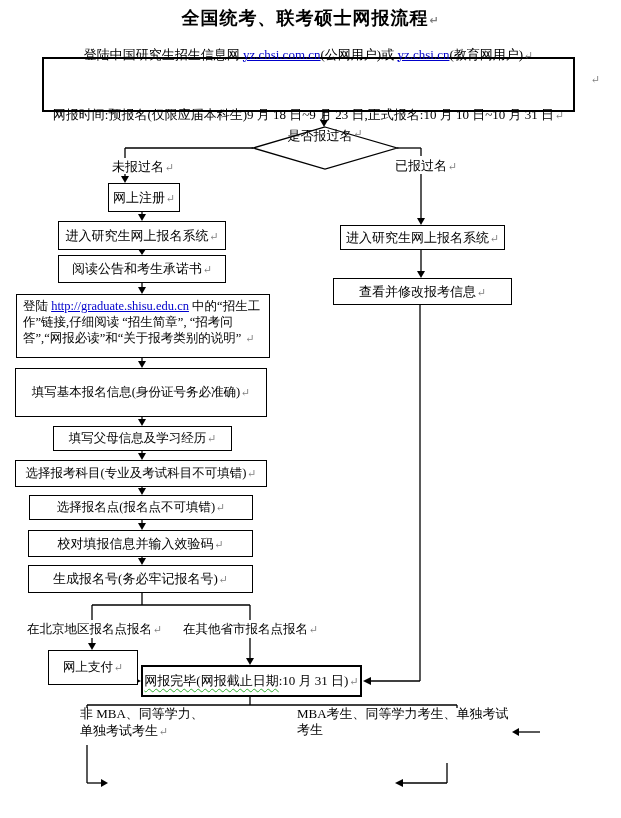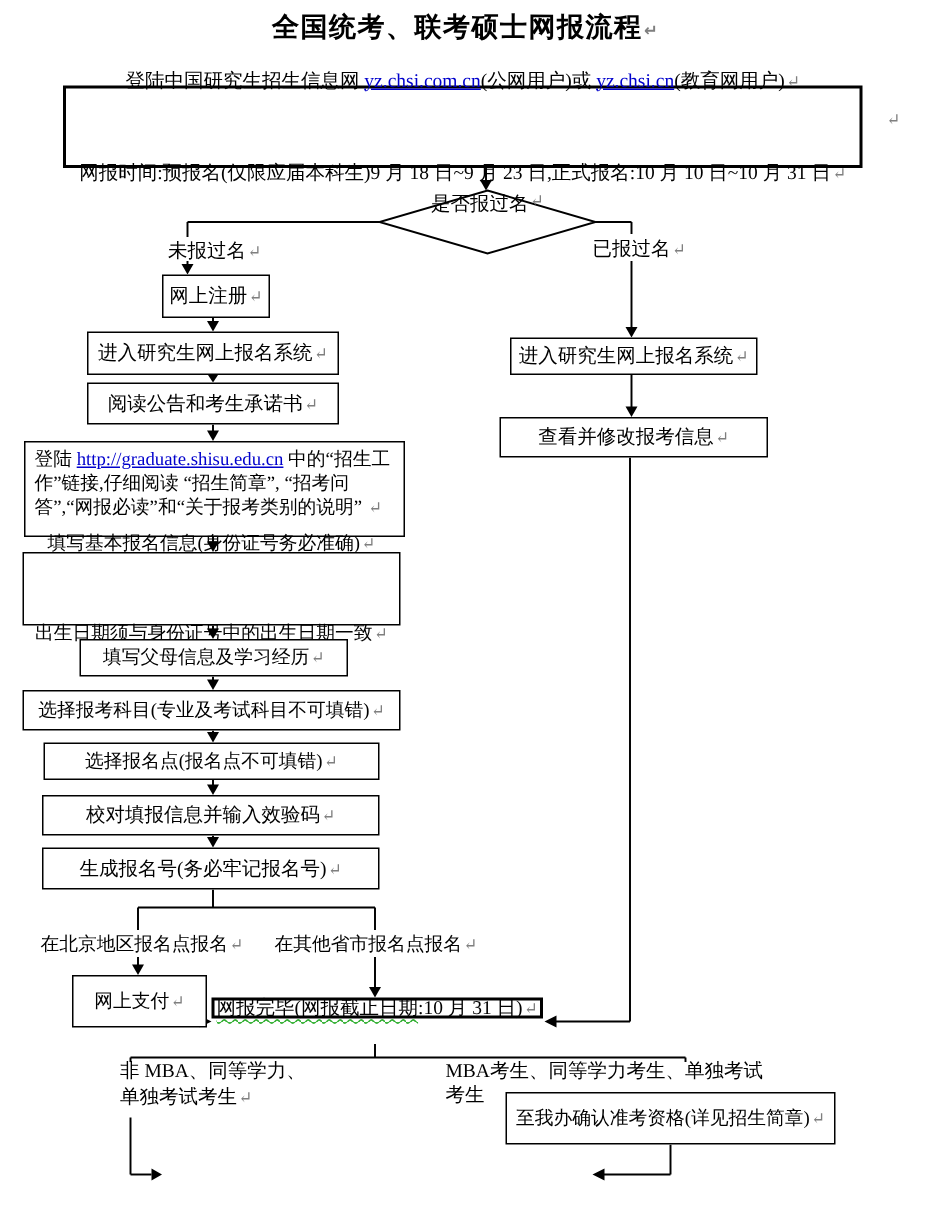--- a/index.html
+++ b/index.html
@@ -30,21 +30,21 @@
              text-align:left;display:block;padding:3px 4px 0 6px;}
   #box-basic{left:15px;top:368px;width:252px;height:49px;font-size:12.5px;}
   #box-parents{left:53px;top:426px;width:179px;height:25px;font-size:12.5px;}
   #box-subjects{left:15px;top:460px;width:252px;height:27px;font-size:12.5px;}
   #box-site{left:29px;top:495px;width:224px;height:25px;font-size:12.5px;}
   #box-verify{left:28px;top:530px;width:225px;height:27px;}
   #box-gennum{left:28px;top:565px;width:225px;height:28px;}
   #lb-beijing{left:27px;top:621px;font-size:12.5px;}
   #lb-other{left:183px;top:621px;font-size:12.5px;}
   #box-pay{left:48px;top:650px;width:90px;height:35px;font-size:12.5px;}
-  #box-done{left:141px;top:665px;width:221px;height:14px;border-width:2px;}
+  #box-done{left:141px;top:665px;width:221px;height:32px;border-width:2px;}
   #box-enter-right{left:340px;top:225px;width:165px;height:25px;}
   #box-modify{left:333px;top:278px;width:179px;height:27px;}
   #lb-nonmba{left:80px;top:705px;white-space:normal;width:150px;}
   #lb-mba{left:297px;top:705px;}
   #lb-mba2{left:297px;top:721px;z-index:1;}
   #box-office{left:337px;top:728px;width:220px;height:35px;font-size:12.5px;z-index:2;}
   #box-onsite{left:107px;top:767px;width:286px;height:28px;border-width:2px;}
   #outside-pmark{left:590px;top:70px;}
 </style>
 </head>
@@ -158,21 +158,20 @@
     <div><span>进入研究生网上报名系统</span><span class="pmark">↵</span></div>
   </div>
   <div class="node" id="box-read">
     <div><span>阅读公告和考生承诺书</span><span class="pmark">↵</span></div>
   </div>
   <div class="node" id="box-login">
     <span>登陆 </span><a class="lnk">http://graduate.shisu.edu.cn</a><span> 中的“招生工作”链接,仔细阅读 “招生简章”, “招考问答”,“网报必读”和“关于报考类别的说明” </span><span class="pmark">↵</span>
   </div>
   <div class="node" id="box-basic">
     <div><span>填写基本报名信息(身份证号务必准确)</span><span class="pmark">↵</span></div>
-    <div><span>出生日期须与身份证号中的出生日期一致</span><span class="pmark">↵</span></div>
   </div>
   <div class="node" id="box-parents">
     <div><span>填写父母信息及学习经历</span><span class="pmark">↵</span></div>
   </div>
   <div class="node" id="box-subjects">
     <div><span>选择报考科目(专业及考试科目不可填错)</span><span class="pmark">↵</span></div>
   </div>
   <div class="node" id="box-site">
     <div><span>选择报名点(报名点不可填错)</span><span class="pmark">↵</span></div>
   </div>
@@ -209,18 +208,15 @@
     <span>MBA考生、同等学力考生、单独考试</span>
   </div>
   <div class="flabel" id="lb-nonmba">
     <span>非 MBA、同等学力、</span><br>
     <span>单独考试考生</span><span class="pmark">↵</span>
   </div>
   <div class="flabel" id="lb-mba2">
     <span>考生</span>
   </div>
 
-  <div class="node" id="box-office">
-    <div><span>至我办确认准考资格(详见招生简章)</span><span class="pmark">↵</span></div>
-  </div>
 
 
 </div>
 
 </body></html>

